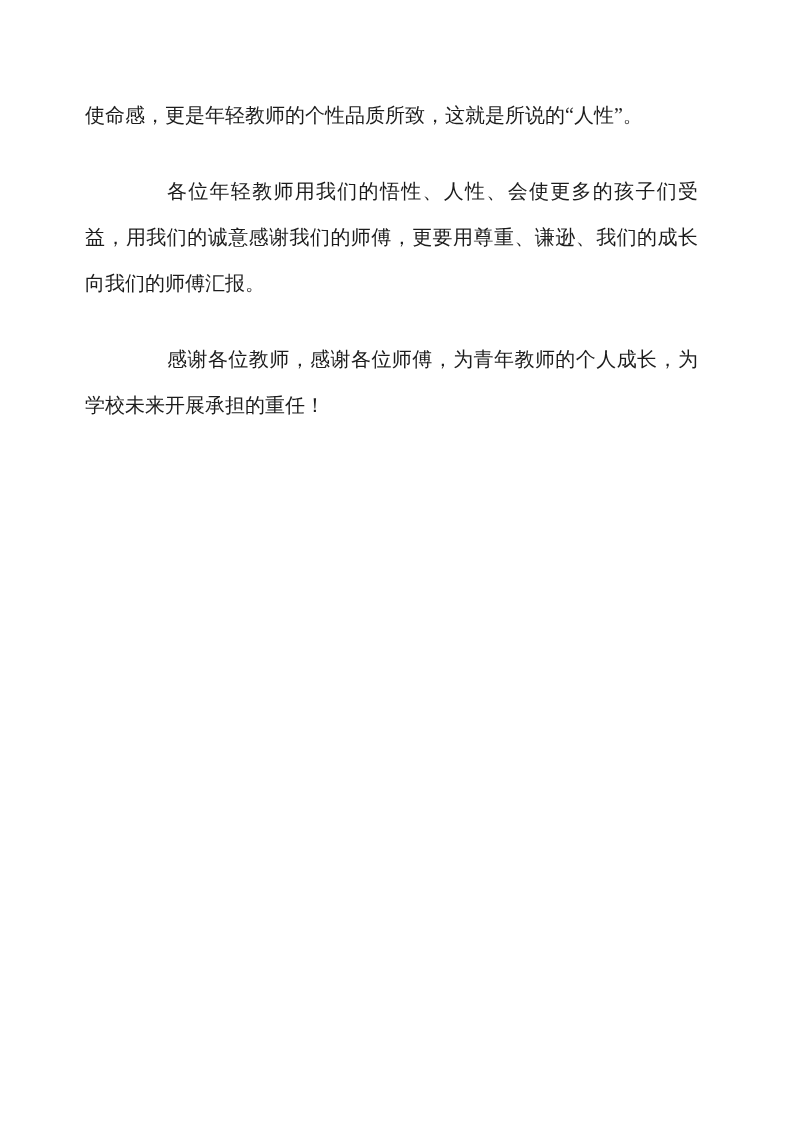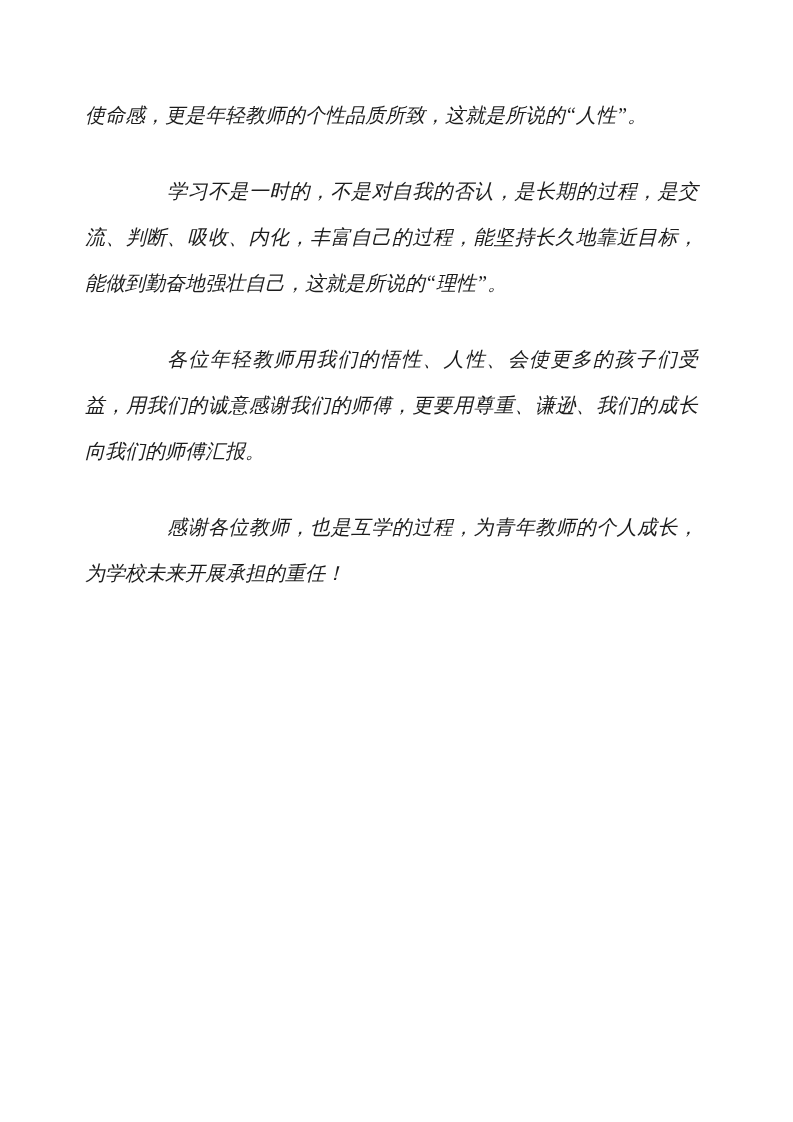--- a/index.html
+++ b/index.html
@@ -22,27 +22,25 @@
   .para {
     margin: 0 0 30px 0;
     font-family: "Liberation Serif", "DejaVu Serif", serif;
     font-size: 20px;
     line-height: 46px;
     color: #1c1c1c;
     text-align: justify;
     text-justify: inter-ideograph;
     text-indent: 82px;
     word-break: break-all;
-    font-style: italic;
   }
   .para.no-indent {
     text-indent: 0;
   }
 </style>
 </head>
 <body>
 
 <div class="page">
   <p class="para no-indent">使命感，更是年轻教师的个性品质所致，这就是所说的“人性”。</p>
-  <p class="para">学习不是一时的，不是对自我的否认，是长期的过程，是交流、判断、吸收、内化，丰富自己的过程，能坚持长久地靠近目标，能做到勤奋地强壮自己，这就是所说的“理性”。</p>
   <p class="para">各位年轻教师用我们的悟性、人性、会使更多的孩子们受益，用我们的诚意感谢我们的师傅，更要用尊重、谦逊、我们的成长向我们的师傅汇报。</p>
-  <p class="para">感谢各位教师，也是互学的过程，为青年教师的个人成长，为学校未来开展承担的重任！</p>
+  <p class="para">感谢各位教师，感谢各位师傅，为青年教师的个人成长，为学校未来开展承担的重任！</p>
 </div>
 
 </body></html>

